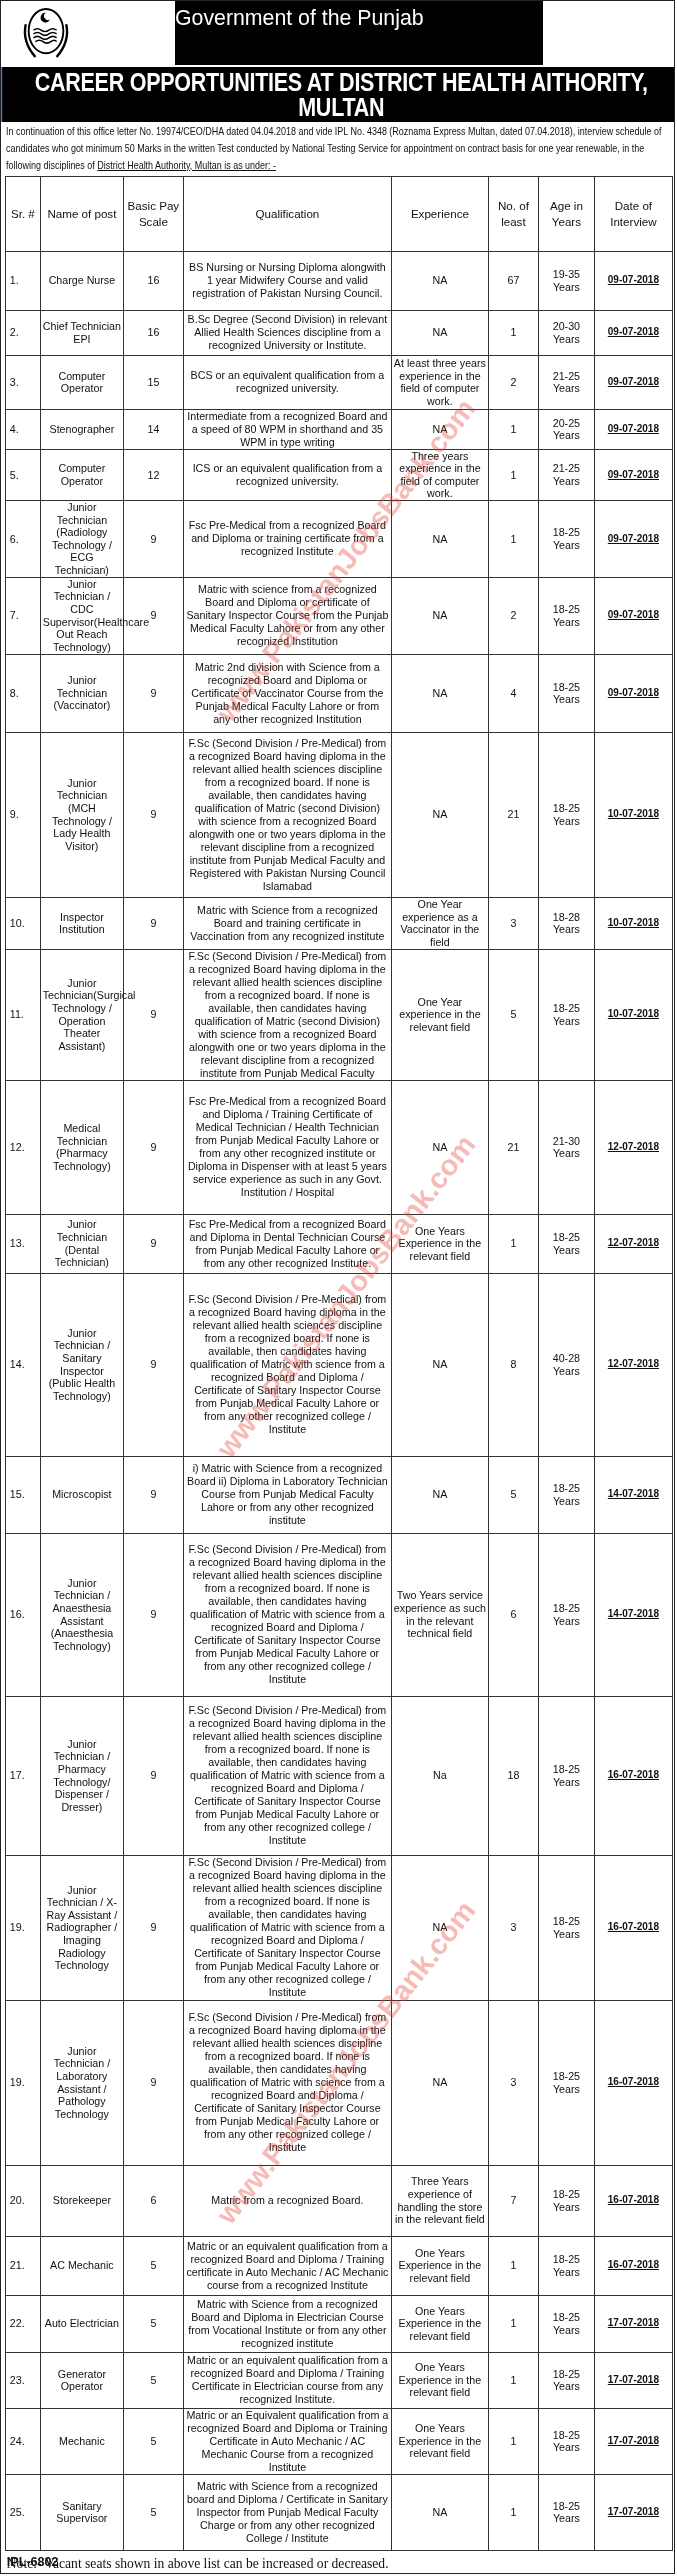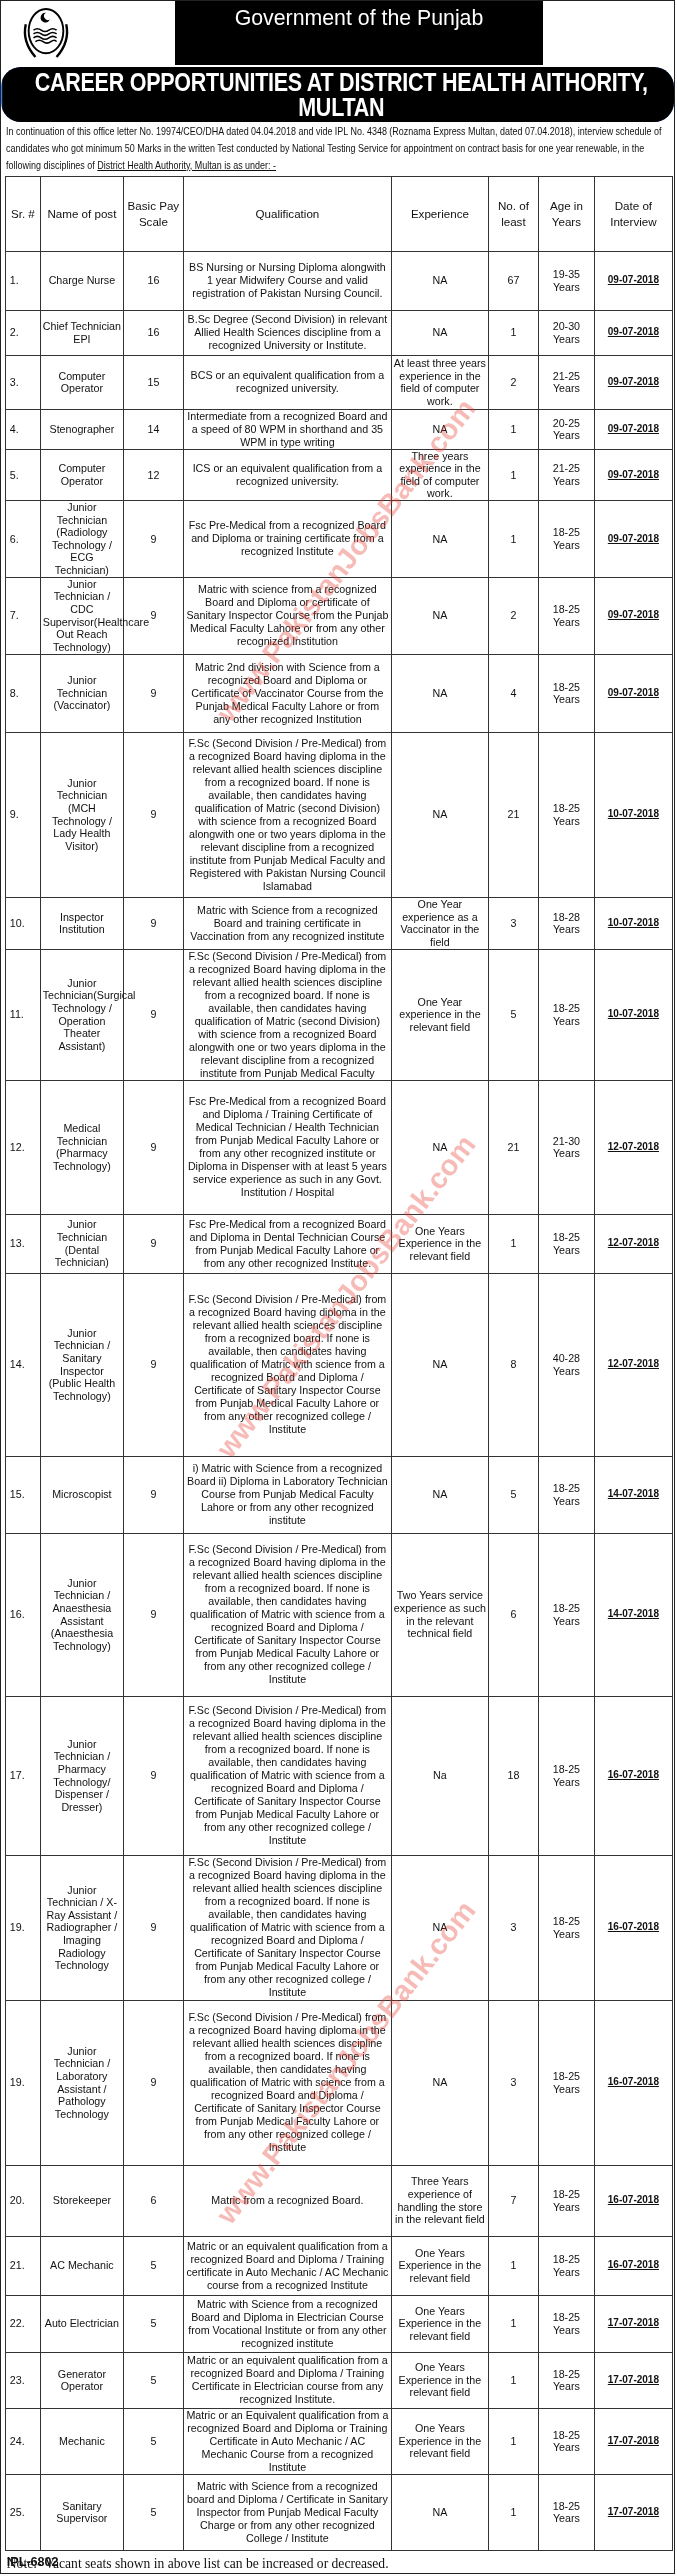--- a/index.html
+++ b/index.html
@@ -1,22 +1,22 @@
 <!DOCTYPE html>
 <html><head>
 <meta charset="utf-8">
 <style>
   html, body { margin: 0; padding: 0; background: #ffffff; }
   body { width: 677px; height: 2576px; overflow: hidden; font-family: "Liberation Sans", sans-serif; color: #111; }
   .page { position: relative; width: 675px; height: 2574px; border: 1px solid #222; box-sizing: border-box; }
   .top { position: relative; height: 66px; }
   .emblem { position: absolute; left: 19.4px; top: 3.9px; width: 52px; height: 56px; }
-  .title-box { position: absolute; left: 174px; top: 0; width: 368px; height: 64px; background: #000; color: #fff; text-align: center; font-size: 21.3px; line-height: 29px; padding-top: 2.9px; box-sizing: border-box; }
+  .title-box { position: absolute; left: 174px; top: 0; width: 368px; height: 64px; background: #000; color: #fff; text-align: left; font-size: 21.3px; line-height: 29px; padding-top: 2.9px; box-sizing: border-box; }
   .banner { background: #000; color: #fff; text-align: center; font-weight: bold; font-size: 25px; line-height: 25px; padding: 2.9px 3.9px 1.9px; letter-spacing: -0.3px; transform: scaleX(0.86); transform-origin: center; width: 116%; margin-left: -8%; }
-  .banner-wrap { background: #3b82f6; overflow: hidden; border-radius: 20px; }
+  .banner-wrap { background: #3b82f6; overflow: hidden; }
   .intro { font-size: 10.2px; line-height: 17px; padding: 1px 5.8px 1.9px; transform: scaleX(0.88); transform-origin: left; width: 113%; }
   .intro u { text-decoration: underline; }
   table { border-collapse: collapse; margin-left: 3.9px; width: 668px; table-layout: fixed; font-size: 10.7px; padding-left: 36px; }
   td, th { border: 1.5px solid #333; text-align: center; vertical-align: middle; padding: 0 1.9px; line-height: 12.6px; }
   th { font-weight: normal; font-size: 11.6px; line-height: 15.5px; }
   td.sr { text-align: left; padding-left: 3.9px; }
   td.date { font-weight: bold; font-size: 10px; text-decoration: underline; }
   td.q { font-size: 10.7px; line-height: 13px; }
   .note { font-family: "Liberation Serif", serif; font-size: 13.6px; padding: 5.8px 5.8px 0; }
   .note b { font-weight: normal; }

